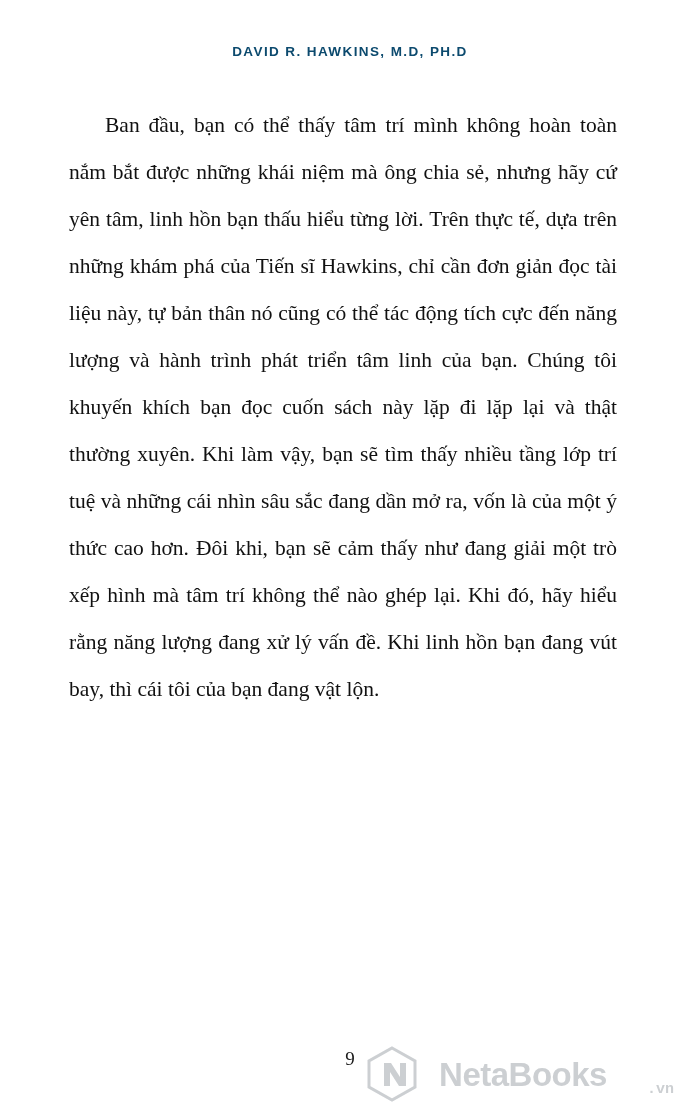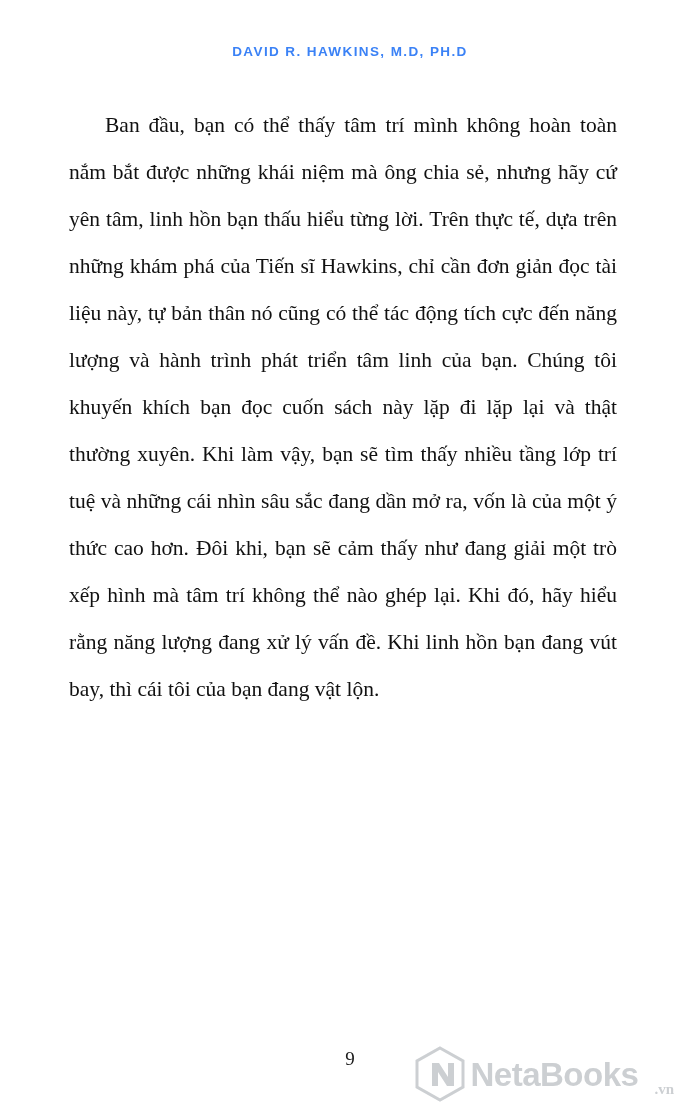--- a/index.html
+++ b/index.html
@@ -23,21 +23,21 @@
   }
   .running-head {
     position: absolute;
     top: 44px;
     left: 0;
     width: 700px;
     text-align: center;
     font-family: "Liberation Sans", sans-serif;
     font-size: 13.5px;
     letter-spacing: 1.4px;
-    color: #3b82f6;
+    color: #0c4a6e;
     font-weight: 600;
   }
   .body-text {
     position: absolute;
     top: 102px;
     left: 69px;
     width: 548px;
     font-family: "Liberation Serif", serif;
     font-size: 21.5px;
     line-height: 47px;
@@ -58,48 +58,48 @@
     font-family: "Liberation Serif", serif;
     font-size: 19px;
     color: #1b1b1b;
   }
   .watermark {
     position: absolute;
     right: 26px;
     bottom: 18px;
     display: flex;
     align-items: center;
-    gap: 4px;
+    gap: 20px;
     opacity: 0.5;
   }
   .watermark .wm-logo {
     width: 54px;
     height: 56px;
     position: relative;
     flex: 0 0 auto;
   }
   .watermark .wm-logo svg {
     display: block;
   }
   .watermark .wm-text {
     font-family: "Liberation Sans", sans-serif;
     font-size: 33px;
     font-weight: 700;
     color: #9aa0a6;
     letter-spacing: -0.5px;
     line-height: 1;
   }
   .watermark .wm-suffix {
-    font-family: Liberation Serif, serif;
+    font-family: Liberation Mono, monospace;
     font-size: 15px;
     font-weight: 700;
     color: #9aa0a6;
     align-self: flex-end;
     padding-bottom: 4px;
-    margin-left: 12px;
+    margin-left: 20px;
   }
 </style>
 </head>
 <body>
 
 <div class="page">
 
   <div class="running-head">DAVID R. HAWKINS, M.D, PH.D</div>
 
   <div class="body-text">

